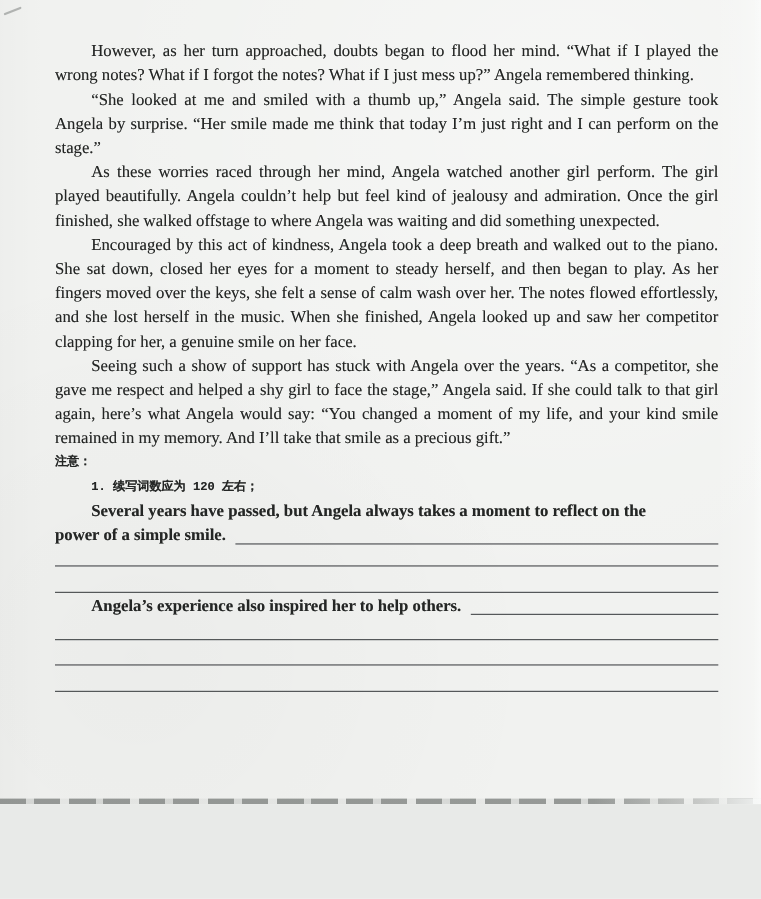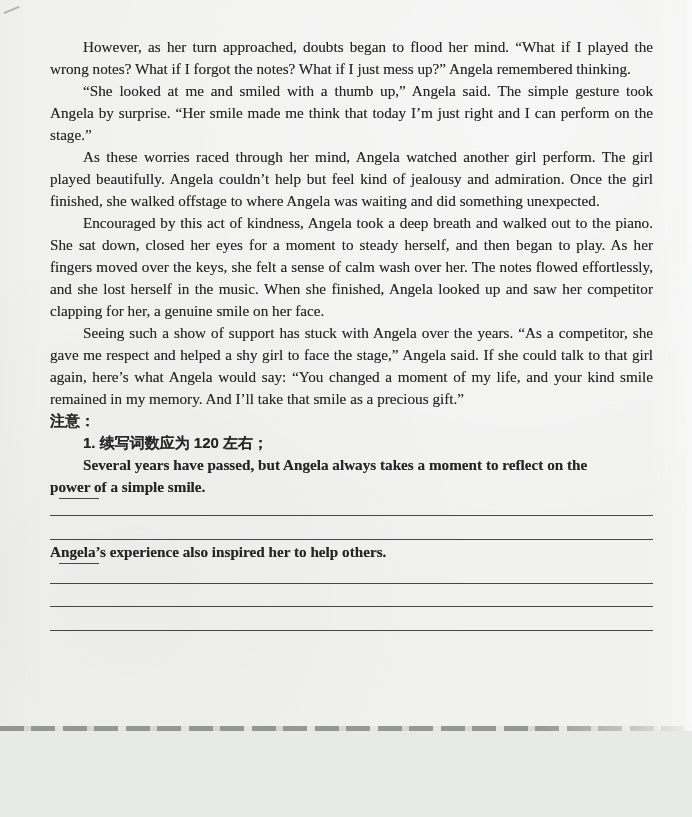--- a/index.html
+++ b/index.html
@@ -30,42 +30,41 @@
     width: 603px;
   }
 
   .para {
     margin: 0;
     text-align: justify;
     text-indent: 33px;
   }
 
   .cn { 
-    font-family: Liberation Sans, sans-serif;
+    font-family: Liberation Mono, monospace;
     font-weight: bold;
-    font-size: 15px;
+    font-size: 11px;
     text-shadow: 0 0 0.5px rgba(40,42,41,0.55);
   }
   .cn-heading { margin: 0; text-indent: 0; }
   .cn-item { margin: 0; padding-left: 33px; }
 
   .prompt-text { font-weight: bold; }
 
   .prompt-line1 {
     margin: 0;
     text-indent: 33px;
     font-weight: bold;
     text-align: justify;
   }
 
   .fill-row {
     display: flex;
     align-items: flex-start;
     margin: 0;
-    flex-direction: column;
   }
   .fill-row .indent-spacer { width: 33px; flex: none; }
   .fill-row .prompt-text { white-space: nowrap; }
   .write-line {
     flex: 1;
     height: 18px;
     border-bottom: 1.7px solid #44474a;
     margin-left: 9px;
     min-width: 40px;
   }

